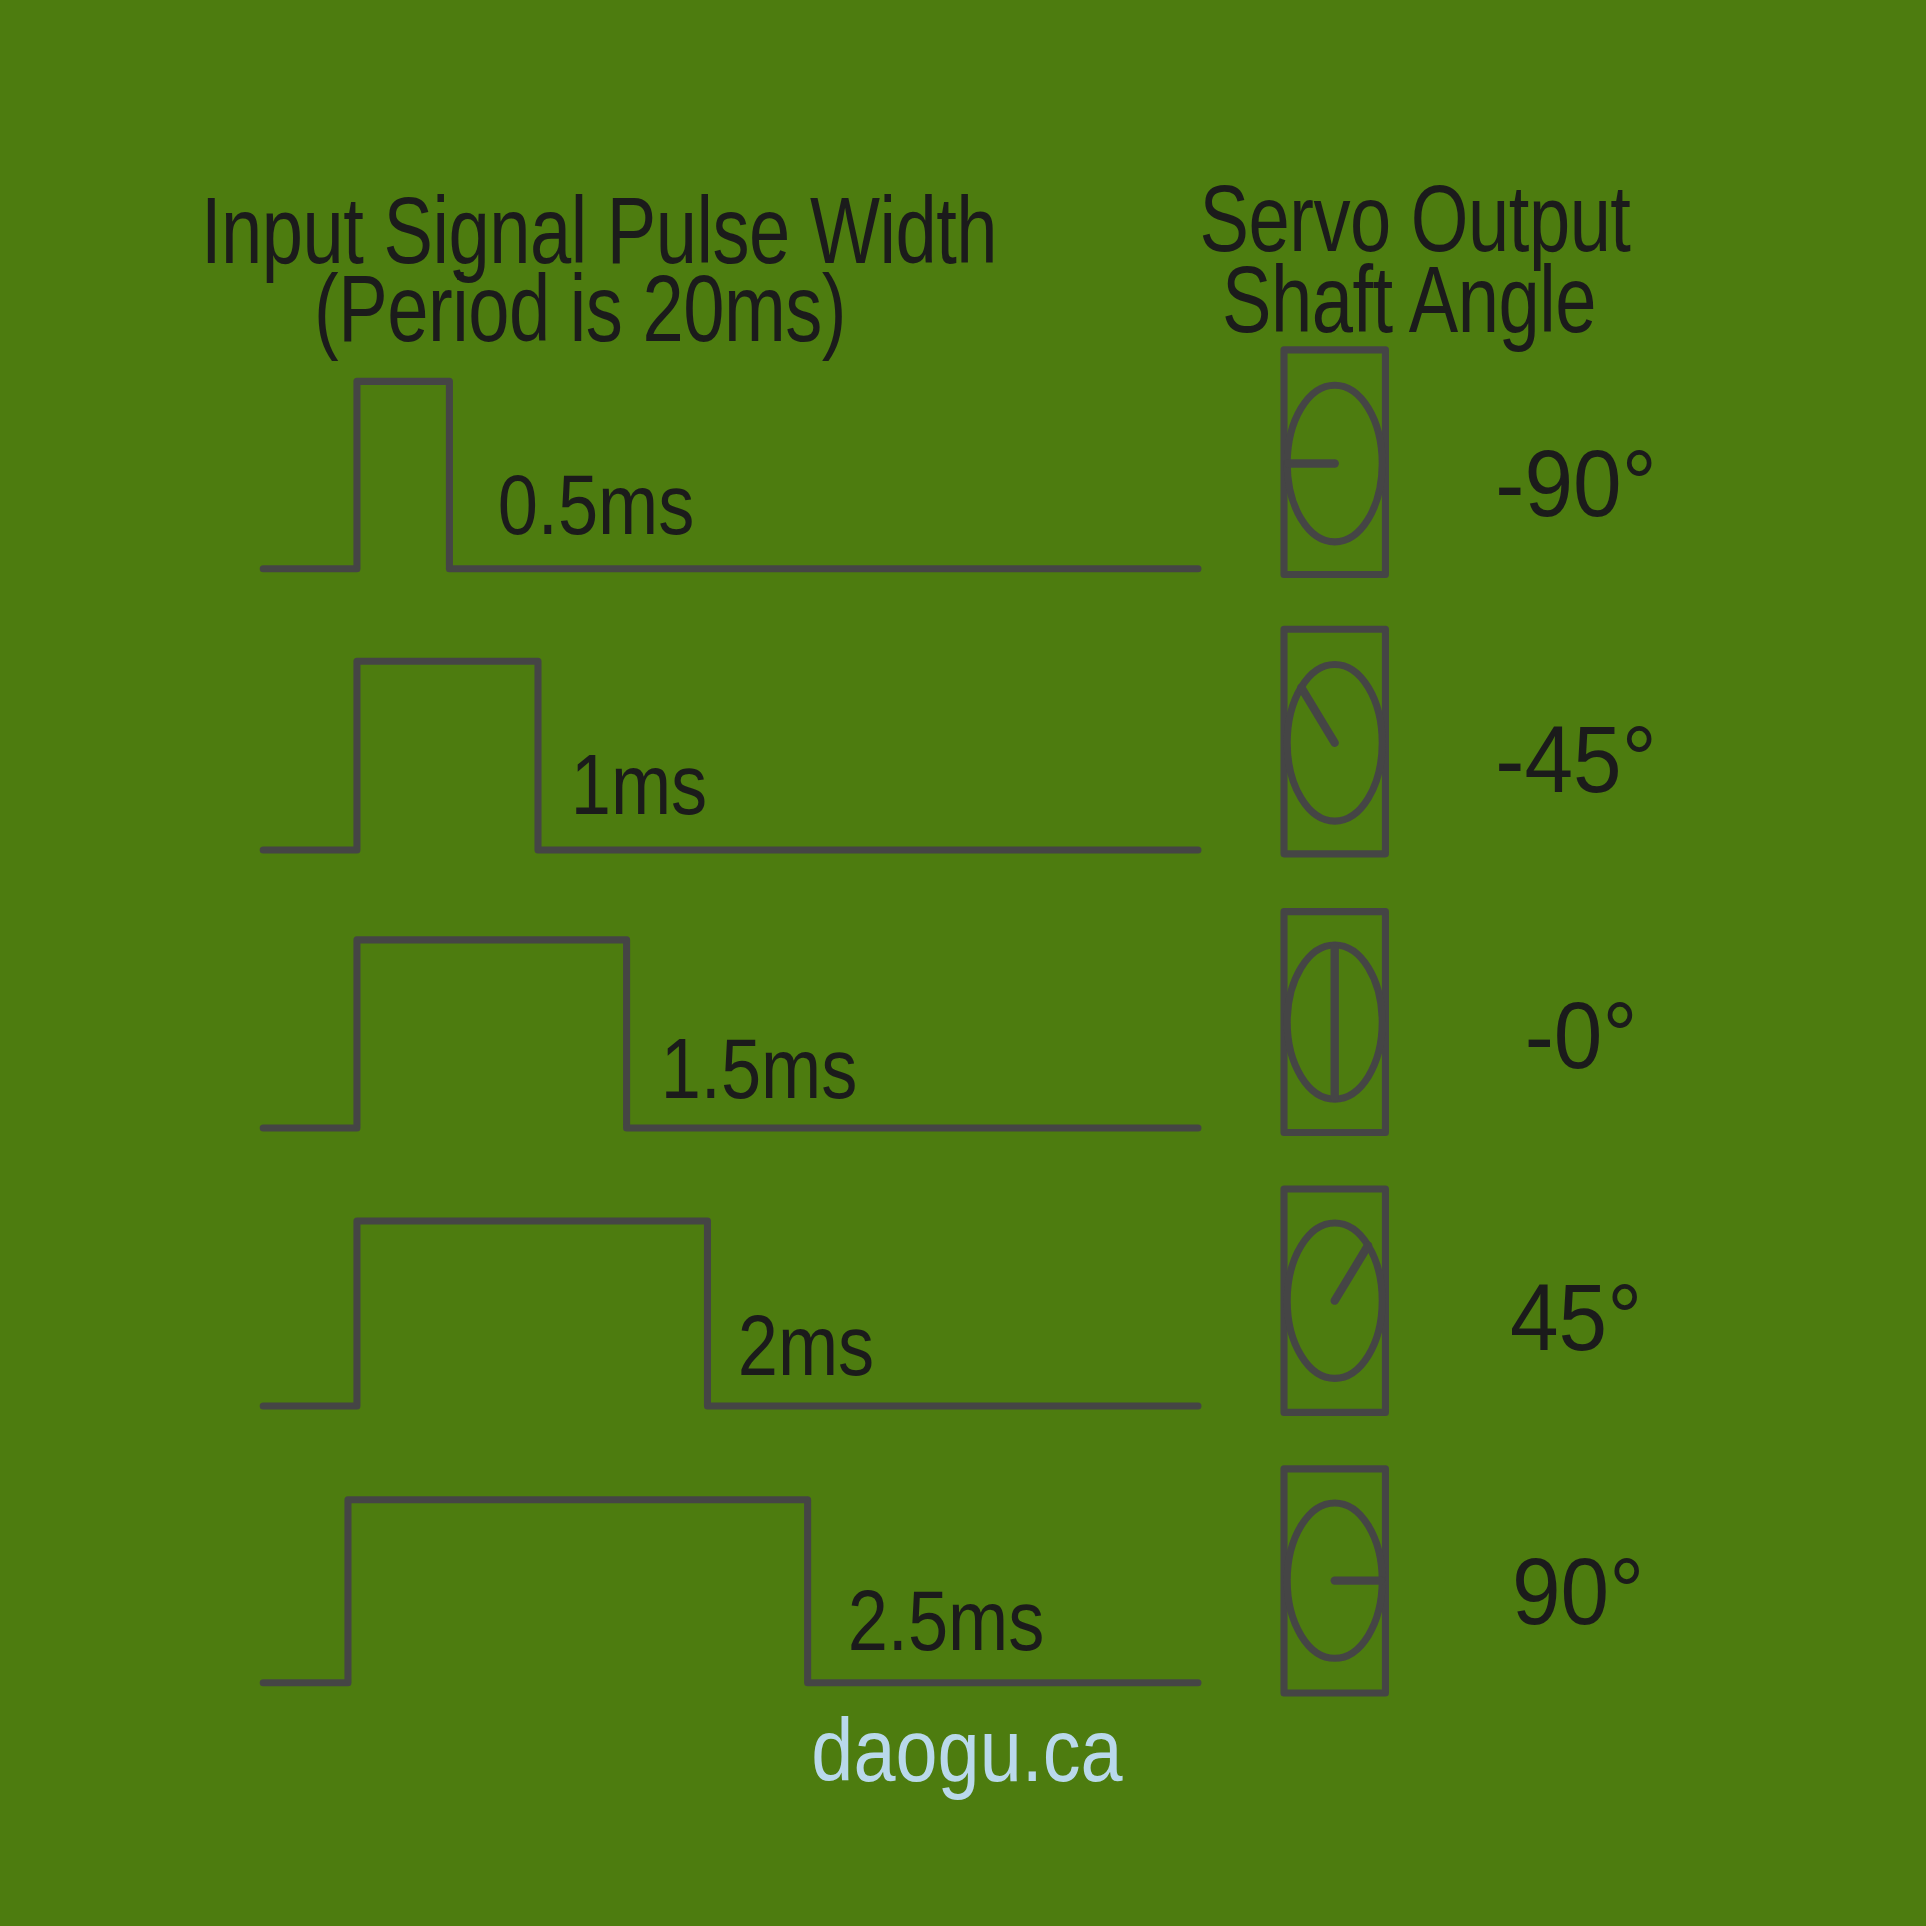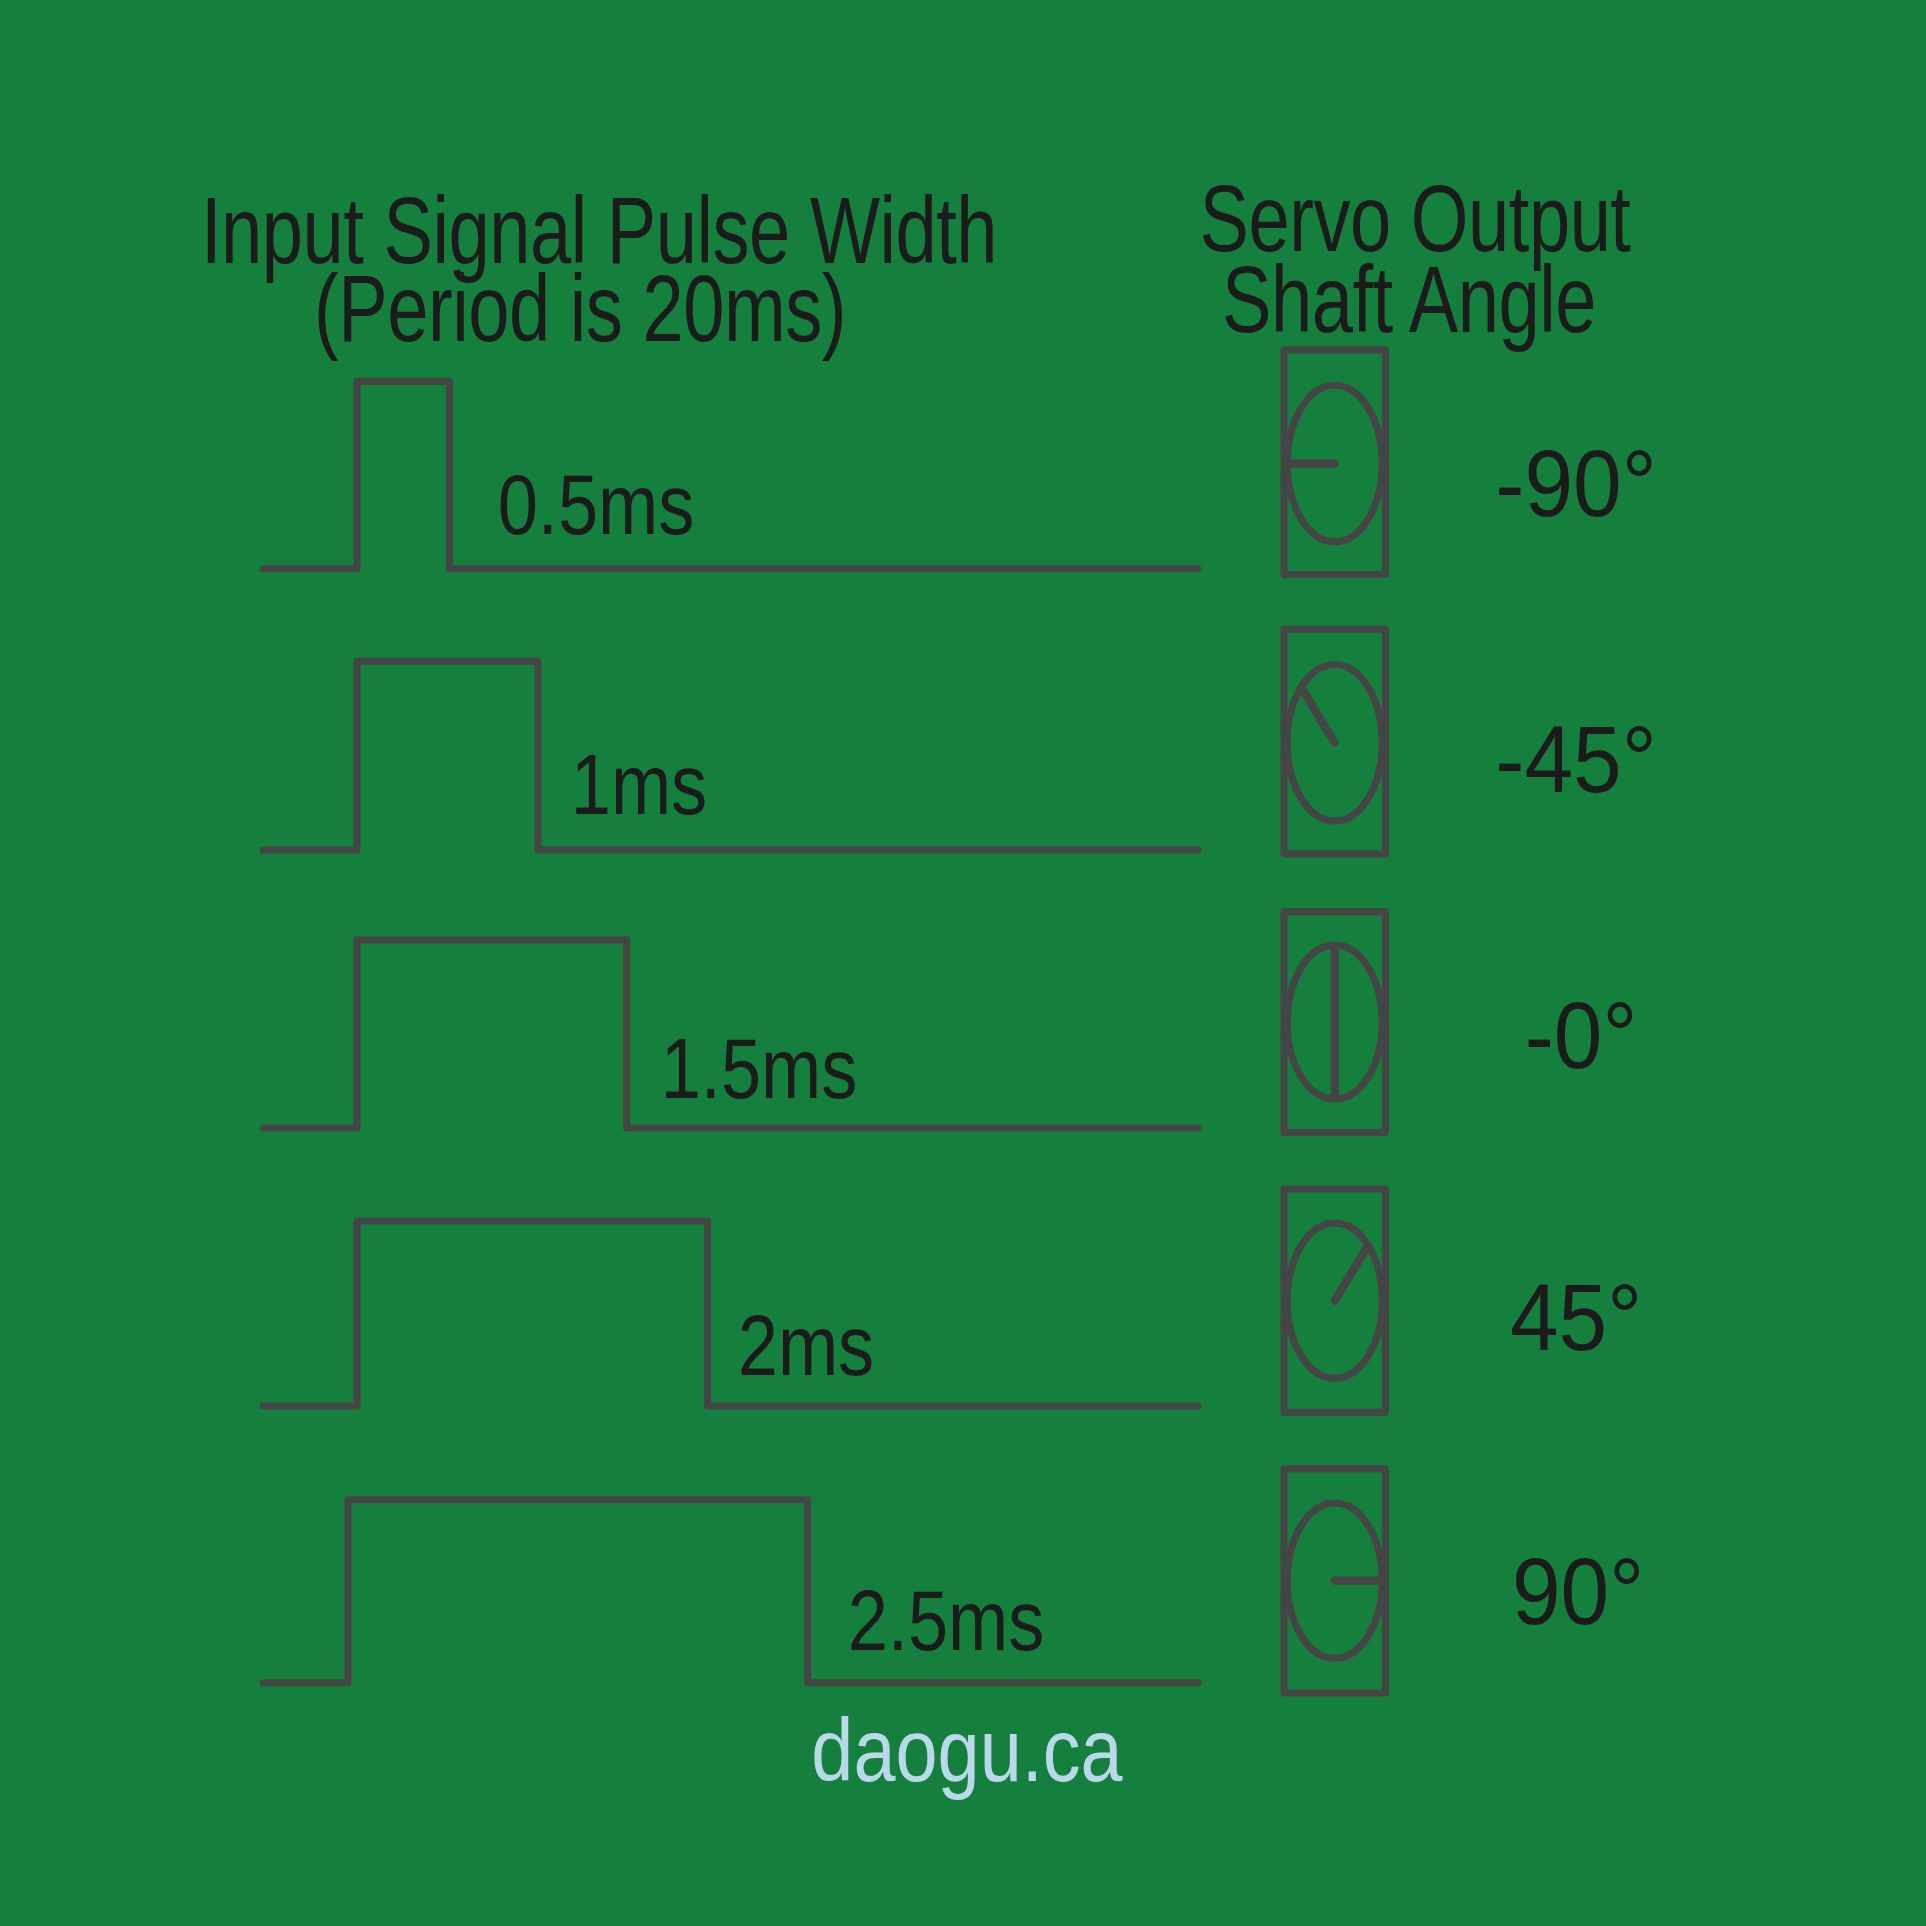--- a/index.html
+++ b/index.html
@@ -1,21 +1,21 @@
 <!DOCTYPE html>
 <html style="font-size:10.3px"><head>
 <meta charset="utf-8">
 <style>
   html, body { margin: 0; padding: 0; }
   body { font-family: "Liberation Sans", sans-serif; }
   #canvas {
     position: relative;
     width: 1926px;
     height: 1926px;
-    background: #15803d;
+    background: #4d7c0f;
     overflow: hidden;
   }
   #artwork { position: absolute; left: 0; top: 0; width: 1926px; height: 1926px; }
   #artwork polyline, #artwork rect, #artwork ellipse, #artwork line {
     fill: none;
     stroke: #454545;
     stroke-width: 11;
     stroke-linejoin: round;
     stroke-linecap: round;
   }

